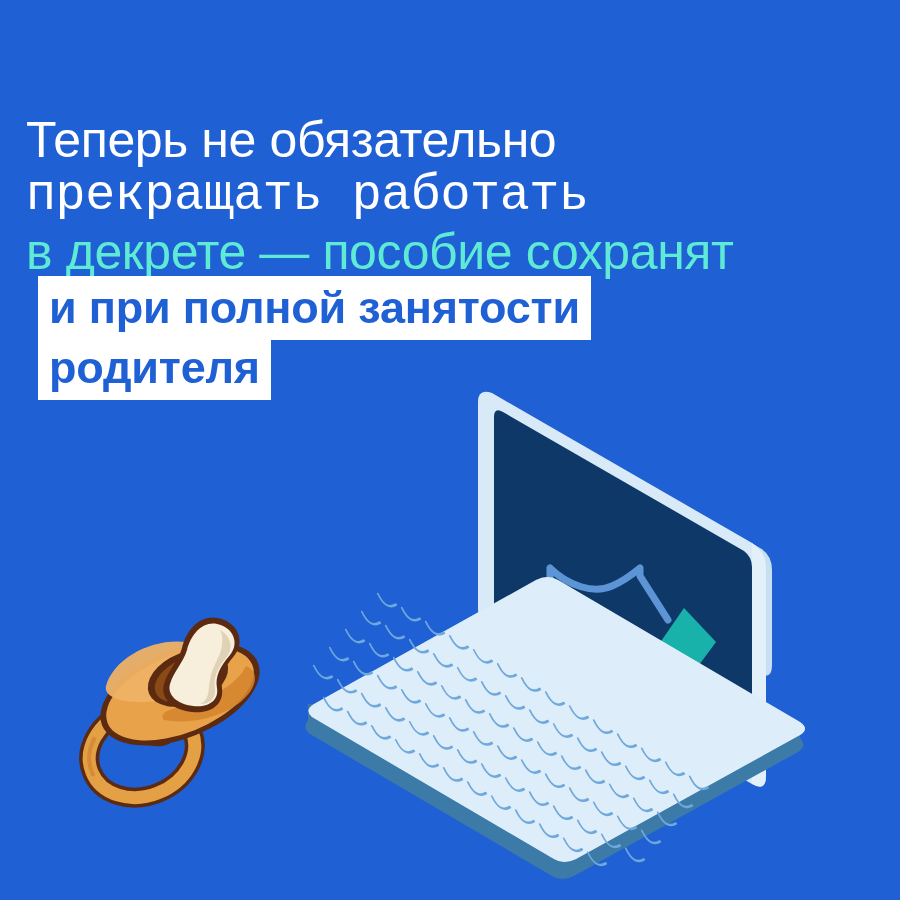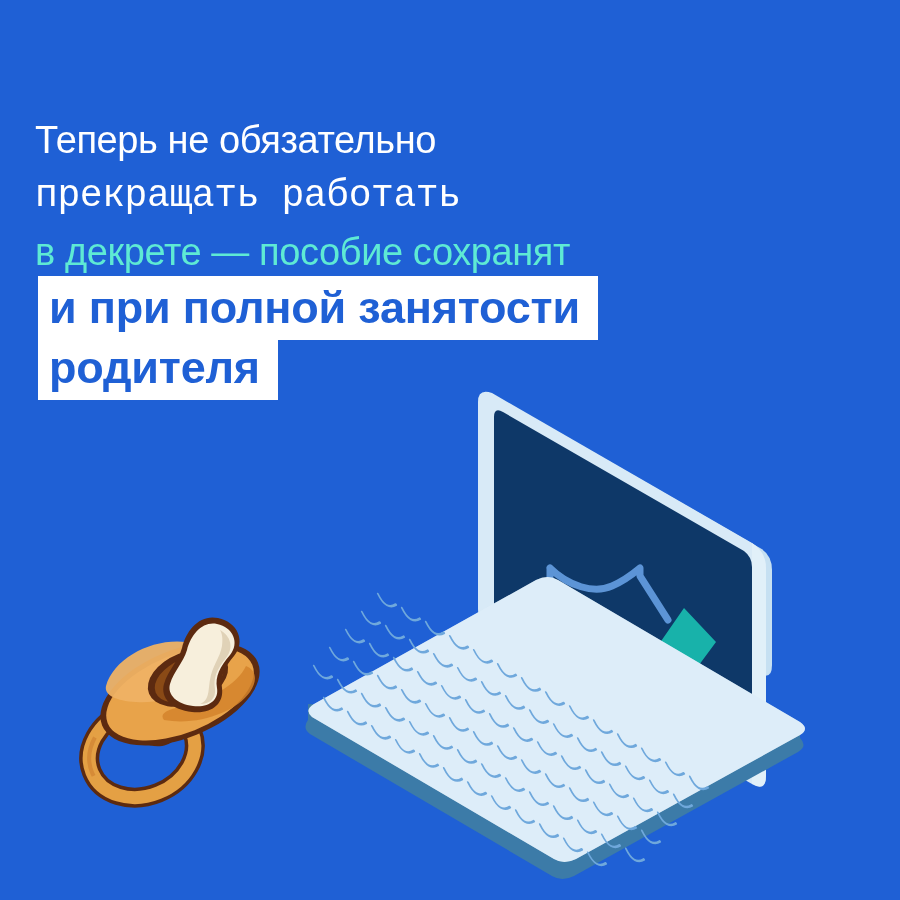--- a/index.html
+++ b/index.html
@@ -28,44 +28,44 @@
     z-index: 5;
   }
 
   .line {
     display: block;
     white-space: nowrap;
     line-height: 1.0;
   }
 
   .line-plain {
-    margin-left: 35px;
+    margin-left: 26px;
     color: #FFFFFF;
-    font-size: 38px;
+    font-size: 50px;
     font-weight: 400;
     letter-spacing: -0.4px;
     height: 56px;
     line-height: 56px;
   }
 
   .line-hl-wrap {
     margin-left: 38px;
     height: 56px;
     display: flex;
     align-items: center;
   }
 
   .line-hl {
     display: inline-block;
     background: #FFFFFF;
     color: #1F60D5;
     font-size: 45px;
     font-weight: 700;
     letter-spacing: -0.2px;
-    padding: 9px 18px 10px 11px;
+    padding: 9px 11px 10px 11px;
     line-height: 1.0;
   }
 
   .hl-gap { height: 4px; }
 
   
   .pacifier {
     position: absolute;
     left: 68px;
     top: 600px;

